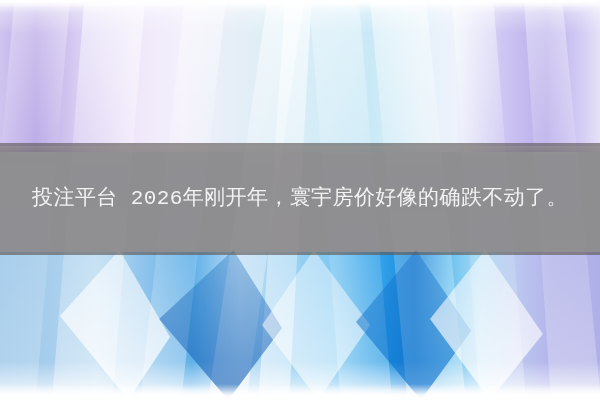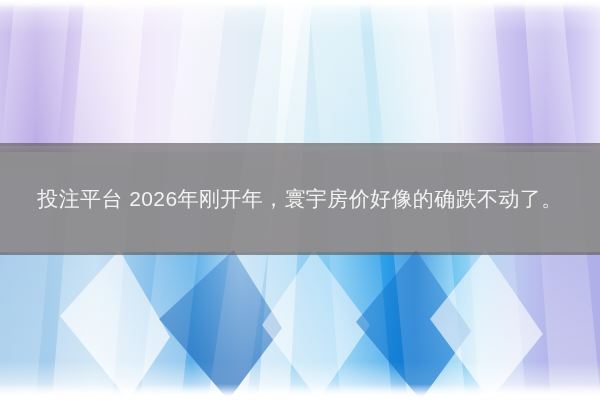--- a/index.html
+++ b/index.html
@@ -174,21 +174,21 @@
   .caption-text {
     width: 560px;
     margin: 0;
     text-align: center;
     color: #f2f2f2;
     font-size: 21px;
     line-height: 38px;
     font-weight: 400;
     letter-spacing: 0.4px;
     text-rendering: optimizeLegibility;
-    font-family: Liberation Sans, sans-serif;
+    font-family: Liberation Mono, monospace;
   }
 </style>
 </head>
 <body>
 
 <div class="banner">
 
   <div class="bg-art">
     <div class="bg-top"></div>
     <div class="bg-bottom"></div>

